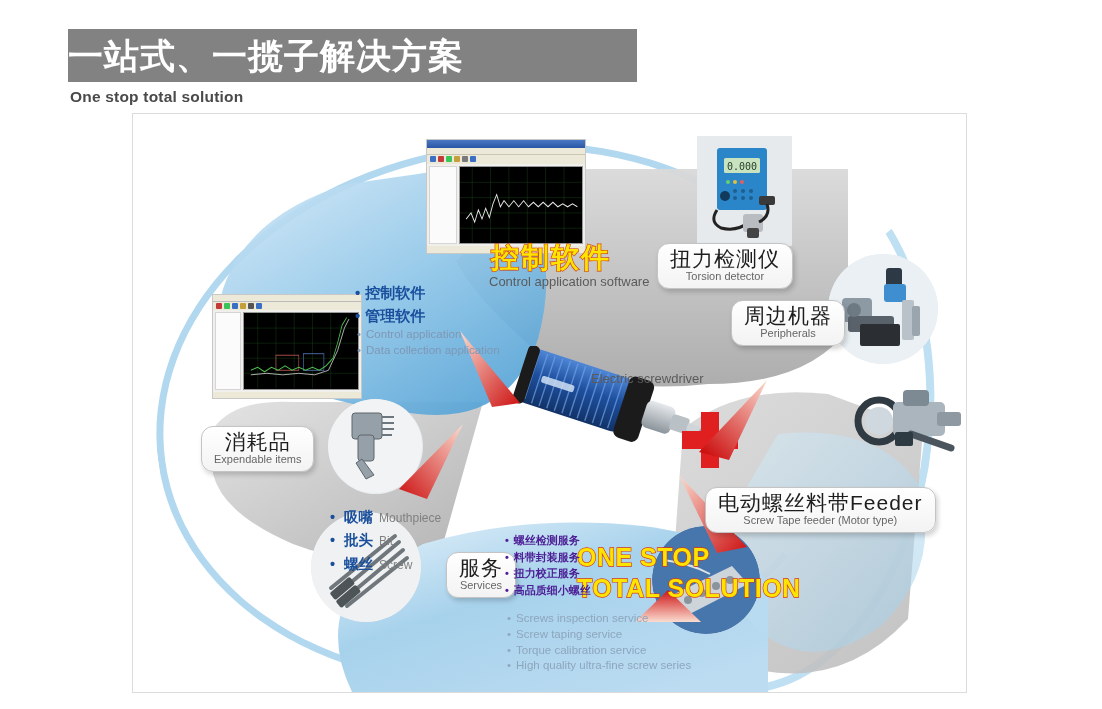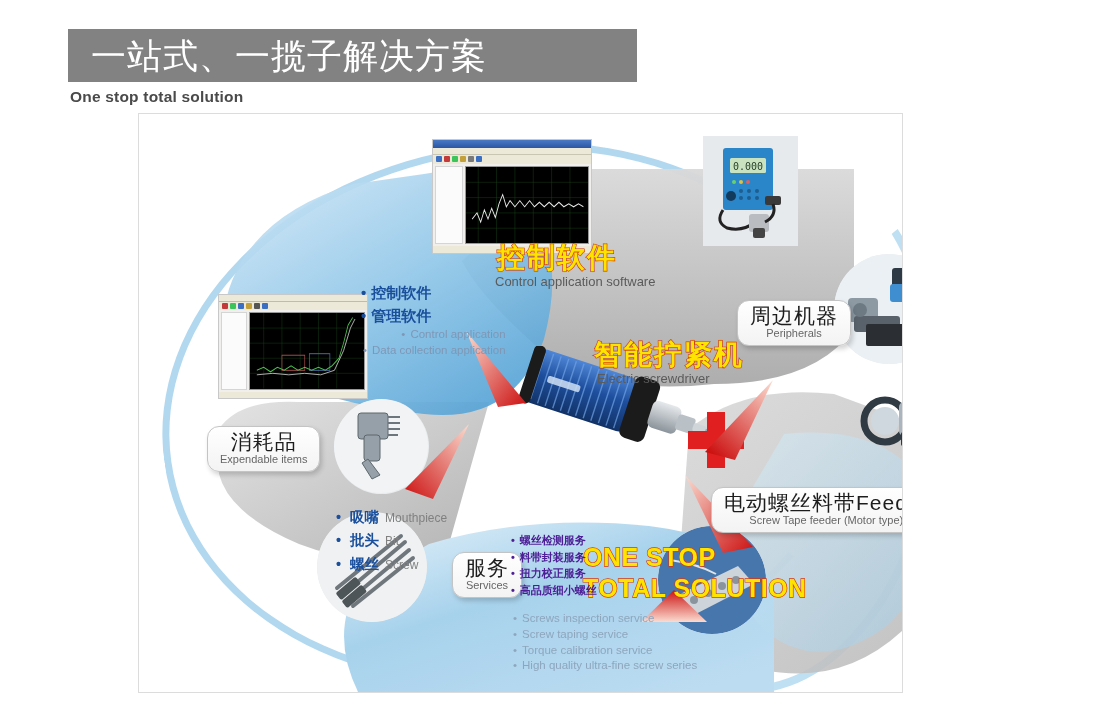--- a/index.html
+++ b/index.html
@@ -14,39 +14,39 @@
   
   #header-bar {
     position: absolute; left: 68px; top: 29px;
     width: 569px; height: 53px;
     background: #828282;
     display: flex; align-items: center;
   }
   #header-title {
     color: #ffffff;
     font-size: 35px;
-    font-weight: normal;
+    font-weight: bold;
     letter-spacing: 1px;
-    padding-left: 23px;
+    padding-left: 0;
     line-height: 53px;
     white-space: nowrap;
   }
   #header-subtitle {
     position: absolute; left: 70px; top: 88px;
     color: #4a4a4a;
     font-size: 15.5px;
     font-weight: bold;
     letter-spacing: 0.2px;
   }
 
   
   #diagram-frame {
     position: absolute;
-    left: 138px; top: 113px;
-    width: 765px; height: 580px;
+    left: 132px; top: 113px;
+    width: 835px; height: 580px;
     border: 1px solid #dcdcdc;
     background: #ffffff;
     overflow: hidden;
   }
 
   
   .ring {
     position: absolute;
     border-radius: 50%;
     pointer-events: none;
@@ -483,20 +483,24 @@
     <defs>
         <linearGradient id="ra5" x1="0" y1="1" x2="0" y2="0">
       <stop offset="0" stop-color="#fbdcd0"></stop>
           <stop offset="1" stop-color="#cc1111"></stop>
         </linearGradient>
       </defs>
     <path d="M35 0 L68 32 L2 32 Z" fill="url(#ra5)"></path>
   </svg>
 
 
+  <div class="pill" style="left:524px;top:129px;">
+    <span class="cn">扭力检测仪</span>
+    <span class="en">Torsion detector</span>
+  </div>
 
   <div class="pill" style="left:598px;top:186px;">
     <span class="cn">周边机器</span>
     <span class="en">Peripherals</span>
   </div>
 
   <div class="pill" style="left:572px;top:373px;">
     <span class="cn">电动螺丝料带Feeder</span>
     <span class="en">Screw Tape feeder (Motor type)</span>
   </div>
@@ -507,33 +511,32 @@
   </div>
 
   <div class="pill" style="left:293px;top:438px;margin-left:20px;">
     <span class="cn">服务</span>
     <span class="en">Services</span>
   </div>
 
   <div class="bigcn" style="left:358px;top:125px;">控制软件</div>
   <div class="bigen" style="left:356px;top:160px;">Control application software</div>
 
-  <div class="bigcn" style="left:455px;top:222px;">智能拧紧机</div>
   <div class="bigen" style="left:458px;top:257px;">Electric screwdriver</div>
 
   <div id="slogan">
     <div>ONE STOP</div>
     <div>TOTAL SOLUTION</div>
   </div>
 
   <ul class="blist cn" style="left:222px;top:168px;">
     <li>控制软件</li>
     <li>管理软件</li>
   </ul>
-  <ul class="blist en" style="left:224px;top:213px;text-align:right;">
+  <ul class="blist en" style="left:224px;top:213px;">
     <li>Control application</li>
     <li>Data collection application</li>
   </ul>
 
   <ul class="blist mix" style="left:197px;top:392px;">
     <li>
       <span>吸嘴</span><span class="en2">Mouthpiece</span>
     </li>
     <li>
       <span>批头</span><span class="en2">Bit</span>

